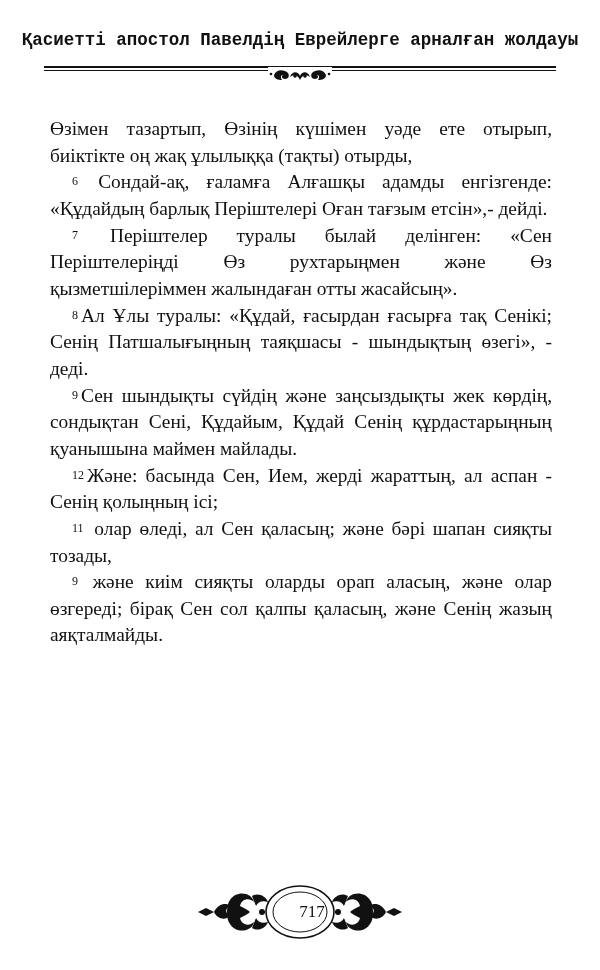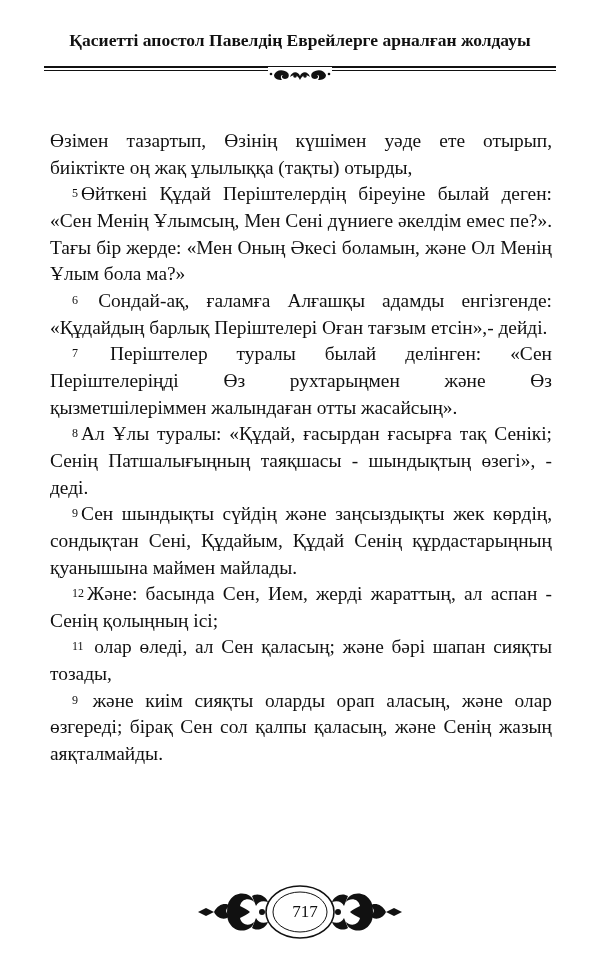--- a/index.html
+++ b/index.html
@@ -1,35 +1,35 @@
 <!DOCTYPE html>
 <html><head>
 <meta charset="utf-8">
 <style>
   html, body { margin: 0; padding: 0; background: #ffffff; }
   body { width: 600px; height: 970px; position: relative; overflow: hidden; color: #111; font-family: "Liberation Serif", serif; }
   .header-title {
     position: absolute; top: 30px; left: 0; width: 600px; text-align: center;
-    font-family: Liberation Serif, serif; font-weight: bold; font-size: 17.5px;
+    font-family: Liberation Mono, monospace; font-weight: bold; font-size: 17.5px;
     letter-spacing: 0px; color: #111; white-space: nowrap;
   }
   .rule { position: absolute; left: 44px; width: 512px; background: #111; }
   .rule.r1 { top: 66px; height: 2px; }
   .rule.r2 { top: 70px; height: 1px; }
   .header-ornament { position: absolute; left: 268px; top: 67px; width: 64px; height: 16px; background: #fff; }
   .body-text {
     position: absolute; left: 50px; top: 116px; width: 502px;
     font-size: 19.4px; line-height: 26.65px; text-align: justify;
   }
   .verse { margin: 0; text-indent: 22px; }
-  .verse.first { text-indent: 0; margin-top: 12px; }
+  .verse.first { text-indent: 0; }
   .vnum { font-size: 12px; vertical-align: top; position: relative; top: -1px; margin-right: 3px; }
   .footer { position: absolute; left: 196px; top: 878px; width: 208px; height: 70px; }
   .page-number {
-    position: absolute; left: 81px; top: 14px; width: 56px; height: 40px;
+    position: absolute; left: 88px; top: 14px; width: 56px; height: 40px;
     text-align: center; line-height: 40px; font-size: 17px; color: #111;
   }
 </style>
 </head>
 <body>
 
 <div class="header-title">Қасиетті апостол Павелдің Еврейлерге арналған жолдауы</div>
 <div class="rule r1"></div>
 <div class="rule r2"></div>
 <div class="header-ornament">
@@ -41,21 +41,20 @@
       <circle cx="27" cy="9" r="1.8"></circle>
         <circle cx="37" cy="9" r="1.8"></circle>
       <circle cx="3" cy="7" r="1.3"></circle>
         <circle cx="61" cy="7" r="1.3"></circle>
     </g>
   </svg>
 </div>
 
 <div class="body-text">
   <p class="verse first"><span>Өзімен тазартып, Өзінің күшімен уәде ете отырып, биіктікте оң жақ ұлылыққа (тақты) отырды,</span></p>
-  <p class="verse"><span class="vnum">5</span><span>Өйткені Құдай Періштелердің біреуіне былай деген: «Сен Менің Ұлымсың, Мен Сені дүниеге әкелдім емес пе?». Тағы бір жерде: «Мен Оның Әкесі боламын, және Ол Менің Ұлым бола ма?»</span></p>
   <p class="verse"><span class="vnum">6</span> <span>Сондай-ақ, ғаламға Алғашқы адамды енгізгенде: «Құдайдың барлық Періштелері Оған тағзым етсін»,- дейді.</span></p>
   <p class="verse"><span class="vnum">7</span> <span>Періштелер туралы былай делінген: «Сен Періштелеріңді Өз рухтарыңмен және Өз қызметшілеріммен жалындаған отты жасайсың».</span></p>
   <p class="verse"><span class="vnum">8</span><span>Ал Ұлы туралы: «Құдай, ғасырдан ғасырға тақ Сенікі; Сенің Патшалығыңның таяқшасы - шындықтың өзегі», - деді.</span></p>
   <p class="verse"><span class="vnum">9</span><span>Сен шындықты сүйдің және заңсыздықты жек көрдің, сондықтан Сені, Құдайым, Құдай Сенің құрдастарыңның қуанышына маймен майлады.</span></p>
   <p class="verse"><span class="vnum">12</span><span>Және: басында Сен, Ием, жерді жараттың, ал аспан - Сенің қолыңның ісі;</span></p>
   <p class="verse"><span class="vnum">11</span> <span>олар өледі, ал Сен қаласың; және бәрі шапан сияқты тозады,</span></p>
   <p class="verse"><span class="vnum">9</span> <span>және киім сияқты оларды орап аласың, және олар өзгереді; бірақ Сен сол қалпы қаласың, және Сенің жазың аяқталмайды.</span></p>
 </div>
 
 <div class="footer">

